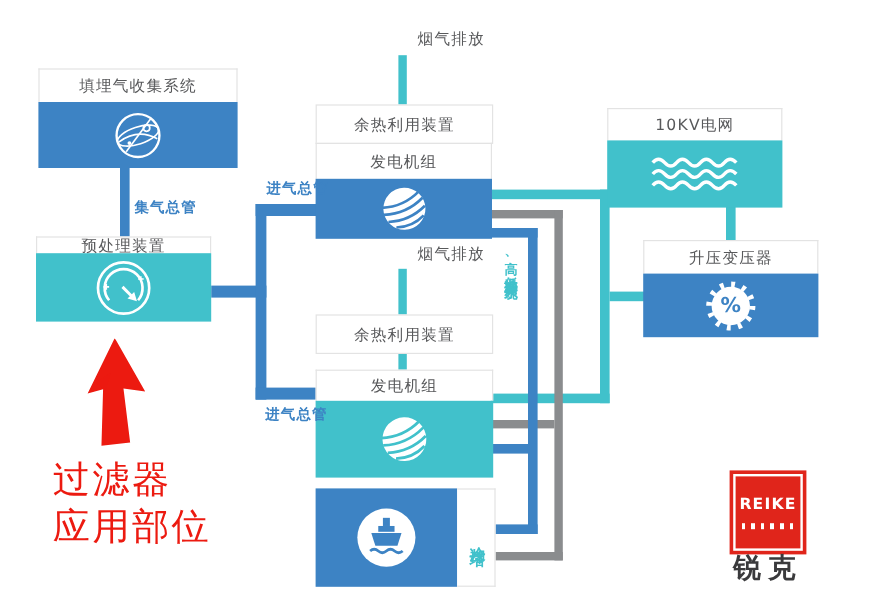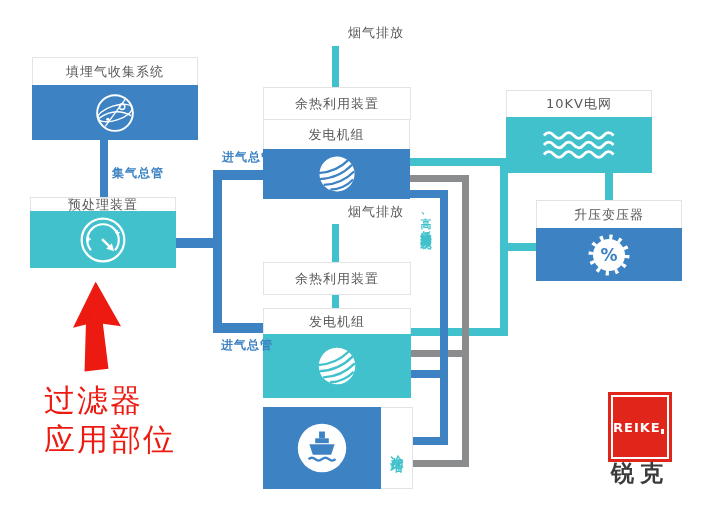--- a/index.html
+++ b/index.html
@@ -29,21 +29,21 @@
   .vtext{position:absolute;writing-mode:vertical-rl;text-orientation:upright;
          color:#41c1cb;font-weight:bold;letter-spacing:2px;}
 
   
   .red-note{position:absolute;left:44px;top:381px;width:180px;color:#ec1a10;
             font-size:31px;line-height:39px;letter-spacing:2px;}
 
   
   .logo-sq{position:absolute;left:608px;top:392px;width:64px;height:70px;background:#e0251b;
            display:flex;align-items:center;justify-content:center;}
-  .logo-inner{width:54px;height:60px;border:2px solid #fff;display:flex;
+  .logo-inner{width:54px;height:60px;border:2px solid #fff;display:flex;flex-direction:column;
               align-items:center;justify-content:center;}
   .logo-brand{color:#fff;font-size:13px;font-weight:bold;letter-spacing:1px;}
   .logo-dashes{width:44px;height:5px;margin-top:8px;
                background:repeating-linear-gradient(90deg,#fff 0 3px,transparent 3px 8px);}
   .logo-cn{position:absolute;left:602px;top:458px;width:76px;text-align:center;color:#3a3a3c;
            font-size:23px;font-weight:bold;letter-spacing:6px;}
   svg{display:block;}
 </style>
 </head>
 <body>

